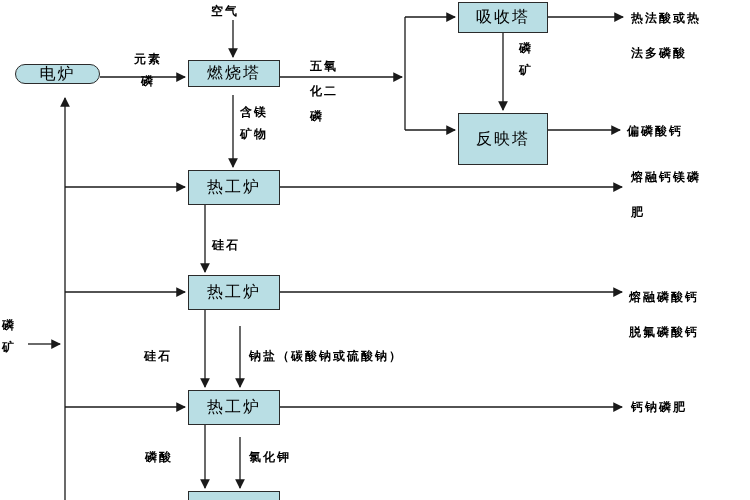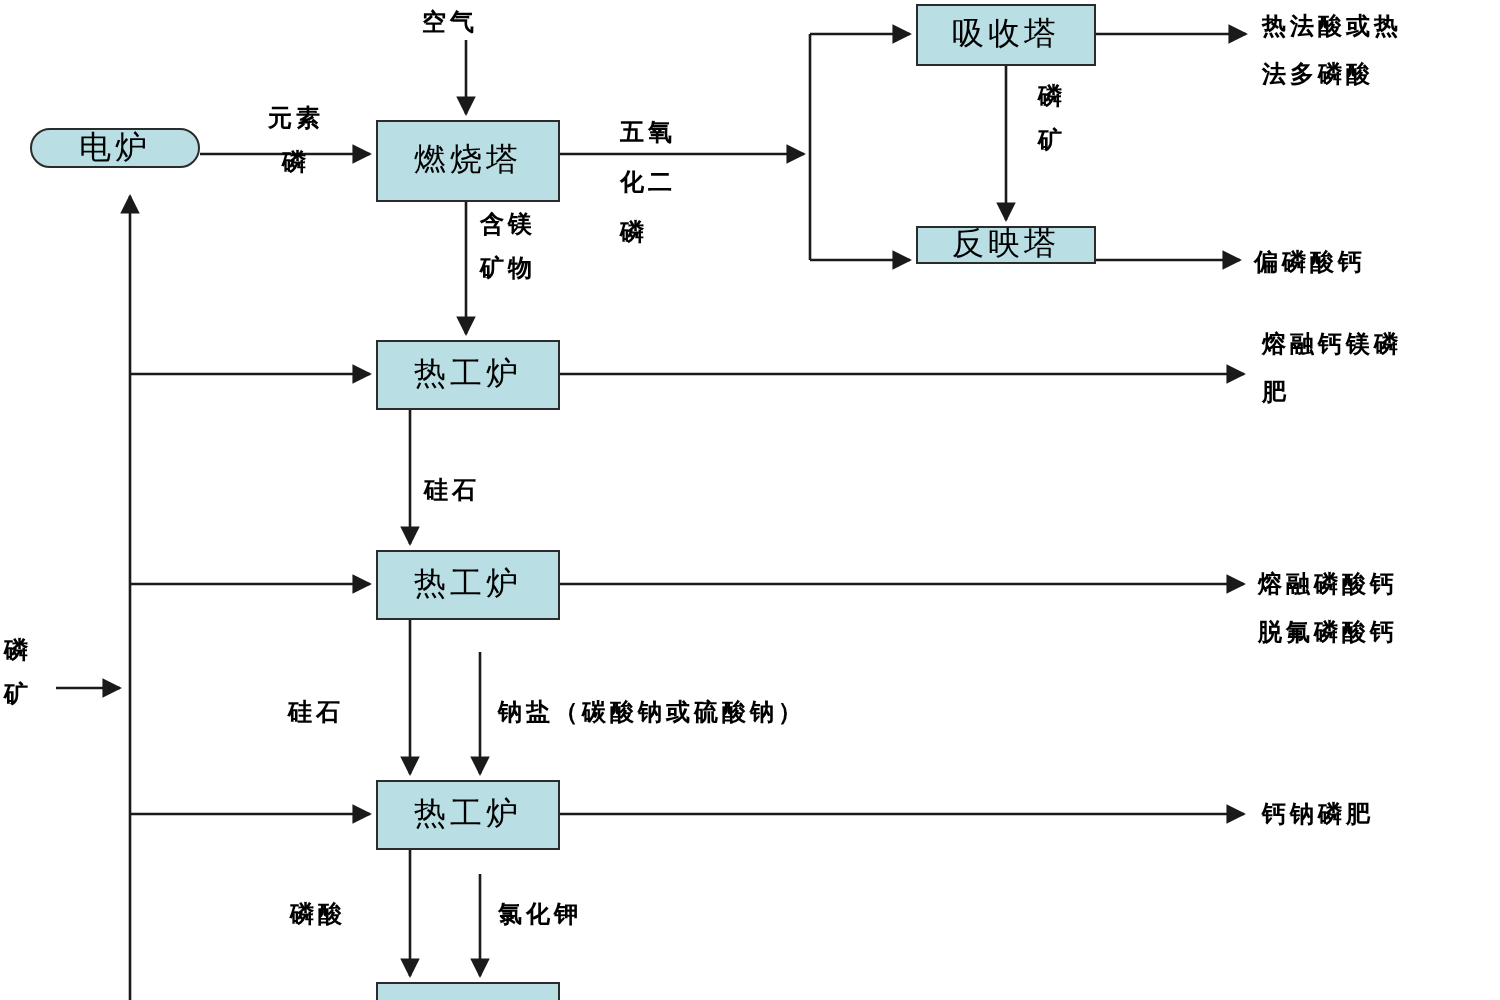--- a/index.html
+++ b/index.html
@@ -37,21 +37,21 @@
   }
   .lbl {
     position: absolute;
     font-weight: bold;
     font-size: 12px;
     letter-spacing: 2px;
     line-height: 22px;
     color: var(--text-color, #000);
     white-space: pre-line;
   }
-  .lh24 { line-height: 24px; }
+  .lh24 { line-height: 35px; }
   .lh25 { line-height: 25px; }
   .ctr  { text-align: center; }
 </style>
 </head>
 <body>
 
 <div class="canvas">
 
   <svg class="wires" viewBox="0 0 750 500">
     <defs>
@@ -78,23 +78,23 @@
     <line x1="205" y1="425" x2="205" y2="488" marker-end="url(#arrow)"></line>
     <line x1="240" y1="437" x2="240" y2="488" marker-end="url(#arrow)"></line>
     <line x1="65" y1="500" x2="65" y2="98" marker-end="url(#arrow)"></line>
     <line x1="65" y1="187" x2="185" y2="187" marker-end="url(#arrow)"></line>
     <line x1="65" y1="292" x2="185" y2="292" marker-end="url(#arrow)"></line>
     <line x1="65" y1="407" x2="185" y2="407" marker-end="url(#arrow)"></line>
     <line x1="28" y1="344" x2="60" y2="344" marker-end="url(#arrow)"></line>
   </svg>
 
   <div class="node" style="left:15px; top:64px; width:85px; height:20px;border-radius:12px;">电炉</div>
-  <div class="node" style="left:188px; top:60px; width:92px; height:41px;">燃烧塔</div>
+  <div class="node" style="left:188px; top:60px; width:92px; height:27px;">燃烧塔</div>
   <div class="node" style="left:458px; top:2px; width:90px; height:31px;">吸收塔</div>
-  <div class="node" style="left:458px; top:113px; width:90px; height:19px;">反映塔</div>
+  <div class="node" style="left:458px; top:113px; width:90px; height:52px;">反映塔</div>
   <div class="node" style="left:188px; top:170px; width:92px; height:35px;">热工炉</div>
   <div class="node" style="left:188px; top:275px; width:92px; height:35px;">热工炉</div>
   <div class="node" style="left:188px; top:390px; width:92px; height:35px;">热工炉</div>
   <div class="node" style="left:188px; top:491px; width:92px; height:14px;"></div>
 
   <div class="lbl" style="left:211px; top:0px;">空气</div>
   <div class="lbl ctr" style="left:124px; top:48px; width:48px;">元素
 磷</div>
   <div class="lbl lh25" style="left:310px; top:54px;">五氧
 化二

